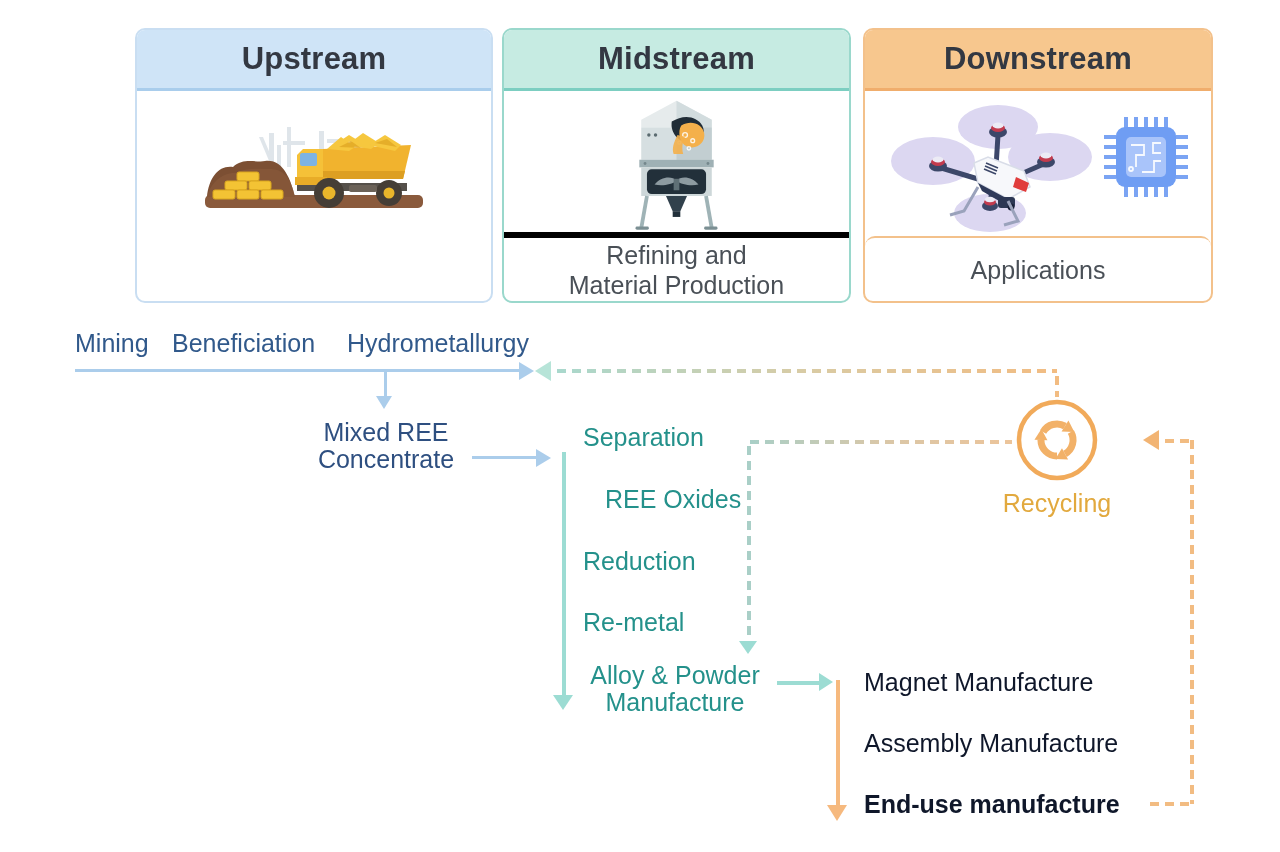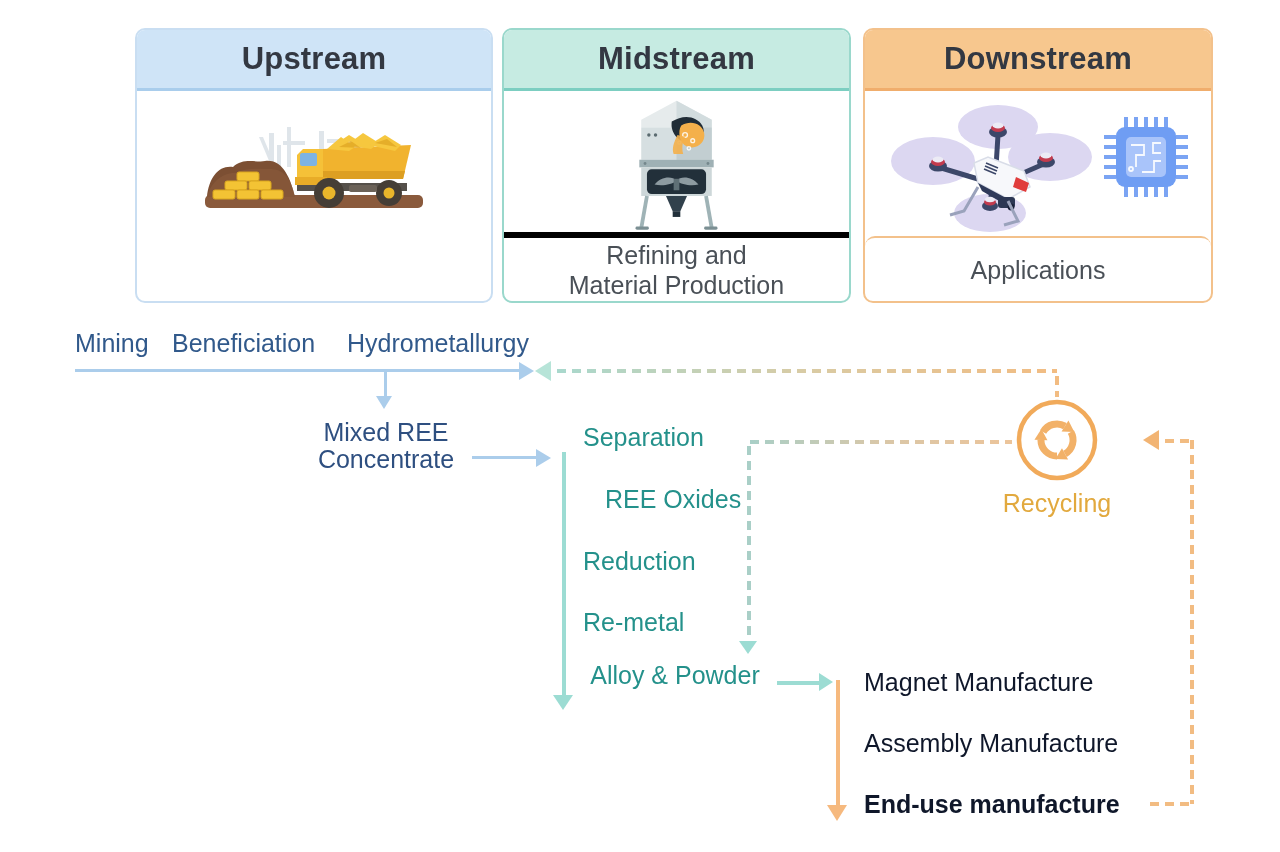--- a/index.html
+++ b/index.html
@@ -263,20 +263,21 @@
   <div class="ln teal-line" style="left:562px;top:452px;width:3.5px;height:244px;"></div>
   <div class="arr" style="left:553px;top:695px;border-left:10px solid transparent;border-right:10px solid transparent;border-top:15px solid #9cdcd3;"></div>
 
   <div class="ft teal" style="left:583px;top:424px;">Separation</div>
   <div class="ft teal" style="left:589px;top:486px;margin-left:16px;">REE Oxides</div>
   <div class="ft teal" style="left:583px;top:548px;">Reduction</div>
   <div class="ft teal" style="left:583px;top:609px;">Re-metal</div>
 
   <div class="ft teal center" style="left:583px;top:662px;width:184px;">
     <div>Alloy &amp; Powder</div>
+    <div>Manufacture</div>
   </div>
 
   <div class="ln dash-grad-mid" style="left:750px;top:440px;width:262px;height:3.5px;"></div>
   <div class="ln dash-v" style="left:747px;top:446px;width:3.5px;height:194px;color:#a9cfc7;"></div>
   <div class="arr" style="left:739px;top:641px;border-left:9.5px solid transparent;border-right:9.5px solid transparent;border-top:13px solid #9cdcd3;"></div>
 
   <div class="ln teal-line" style="left:777px;top:681px;width:42px;height:3.5px;"></div>
   <div class="arr" style="left:819px;top:673px;border-top:9px solid transparent;border-bottom:9px solid transparent;border-left:14px solid #9cdcd3;"></div>
 
   <div class="ln orange-line" style="left:836px;top:680px;width:3.5px;height:126px;"></div>

